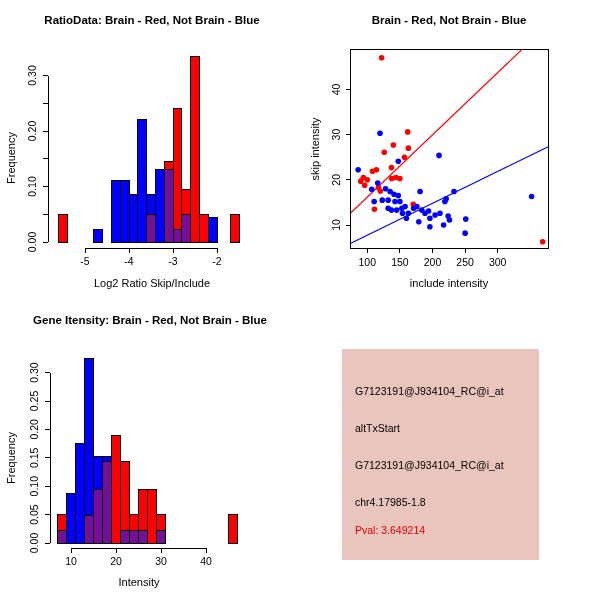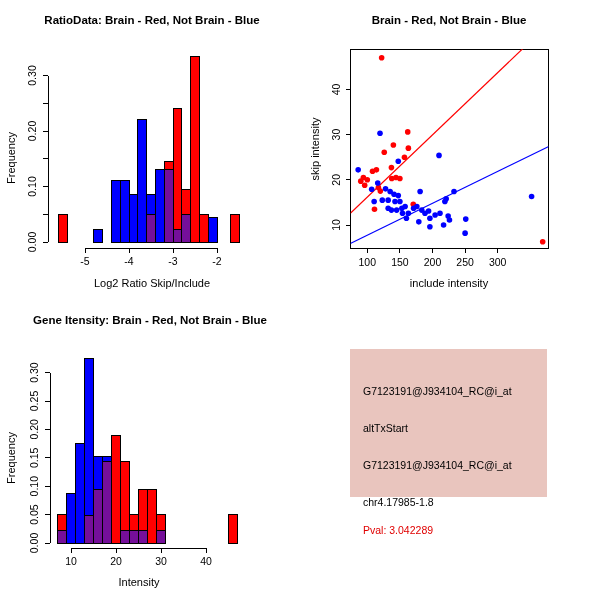--- a/index.html
+++ b/index.html
@@ -3,21 +3,21 @@
 <meta charset="utf-8">
 <style>
   html,body{margin:0;padding:0;background:#fff;}
   #canvas{position:relative;width:600px;height:600px;background:#ffffff;overflow:hidden;
           font-family:"Liberation Sans",sans-serif;}
   .panel{position:absolute;width:300px;height:300px;}
   svg text{fill:#000000;}
   .title{font-family:"Liberation Sans",sans-serif;font-size:11.5px;font-weight:bold;}
   .tick{font-family:"Liberation Sans",sans-serif;font-size:10.5px;}
   .axlab{font-family:"Liberation Sans",sans-serif;font-size:11px;}
-  .info-box{position:absolute;left:50px;top:49px;width:197px;height:148px;}
+  .info-box{position:absolute;left:42px;top:49px;width:197px;height:211px;}
   .info-line{position:absolute;left:13px;font-size:10.5px;color:#000;white-space:nowrap;
              font-family:"Liberation Sans",sans-serif;}
 </style>
 </head>
 <body>
 
 <div id="canvas" style="background: rgb(255, 255, 255);">
 
   <div class="panel" style="left:0;top:0">
     <svg id="svg-tl" width="300" height="300">
@@ -217,17 +217,17 @@
         <text x="15" y="158" class="axlab" text-anchor="middle" transform="rotate(-90 15 158)">Frequency</text>
       </svg>
   </div>
 
   <div class="panel" style="left:300px;top:300px">
     <div class="info-box" style="background: rgb(233, 197, 190);">
       <div class="info-line" style="top:36px">G7123191@J934104_RC@i_at</div>
       <div class="info-line" style="top:73px">altTxStart</div>
       <div class="info-line" style="top:110px">G7123191@J934104_RC@i_at</div>
       <div class="info-line" style="top:147px">chr4.17985-1.8</div>
-      <div class="info-line" style="top: 175px; color: rgb(224, 0, 0);">Pval: 3.042289</div>
+      <div class="info-line" style="top: 175px; color: rgb(224, 0, 0);">Pval: 3.649214</div>
     </div>
   </div>
 
 </div>
 
 </body></html>

